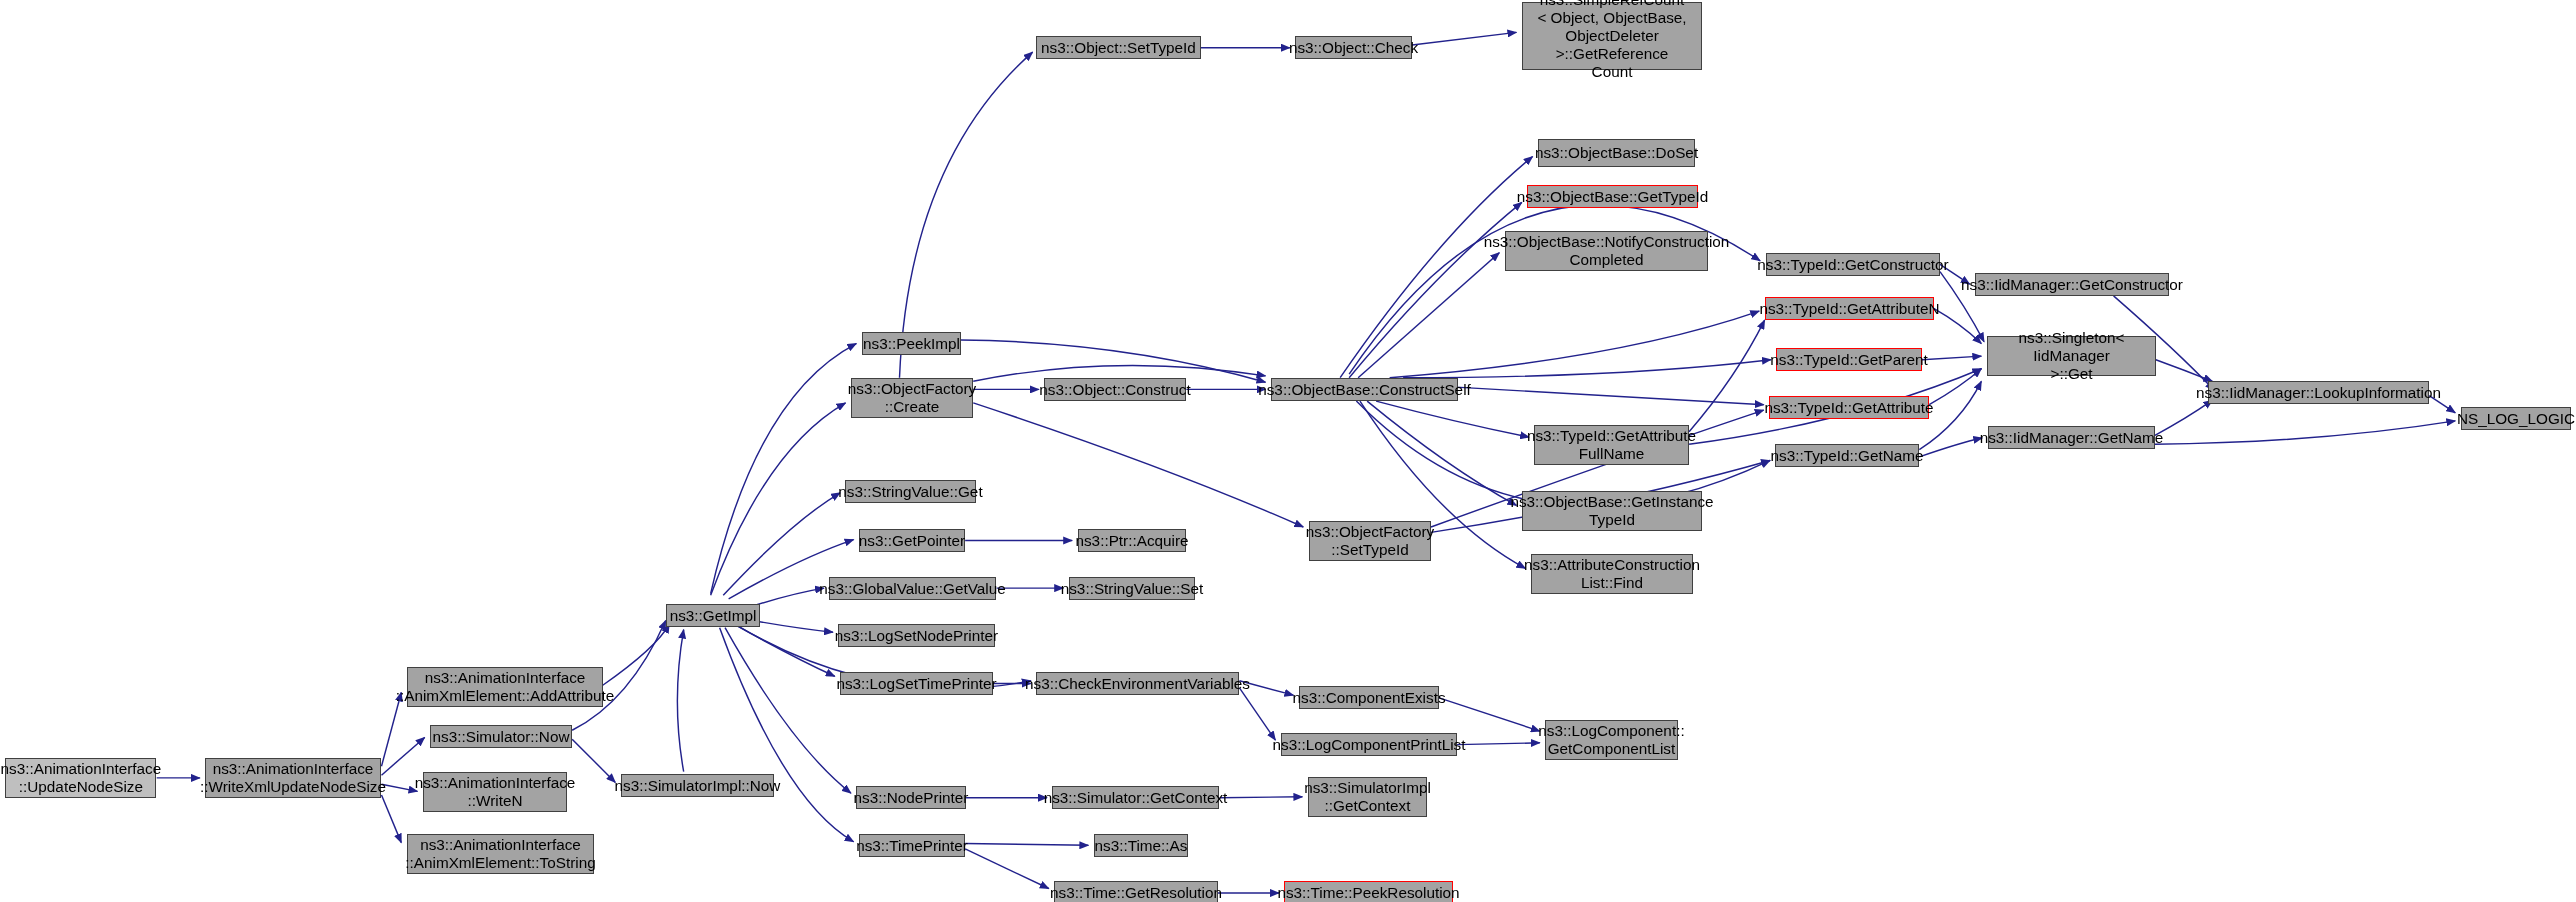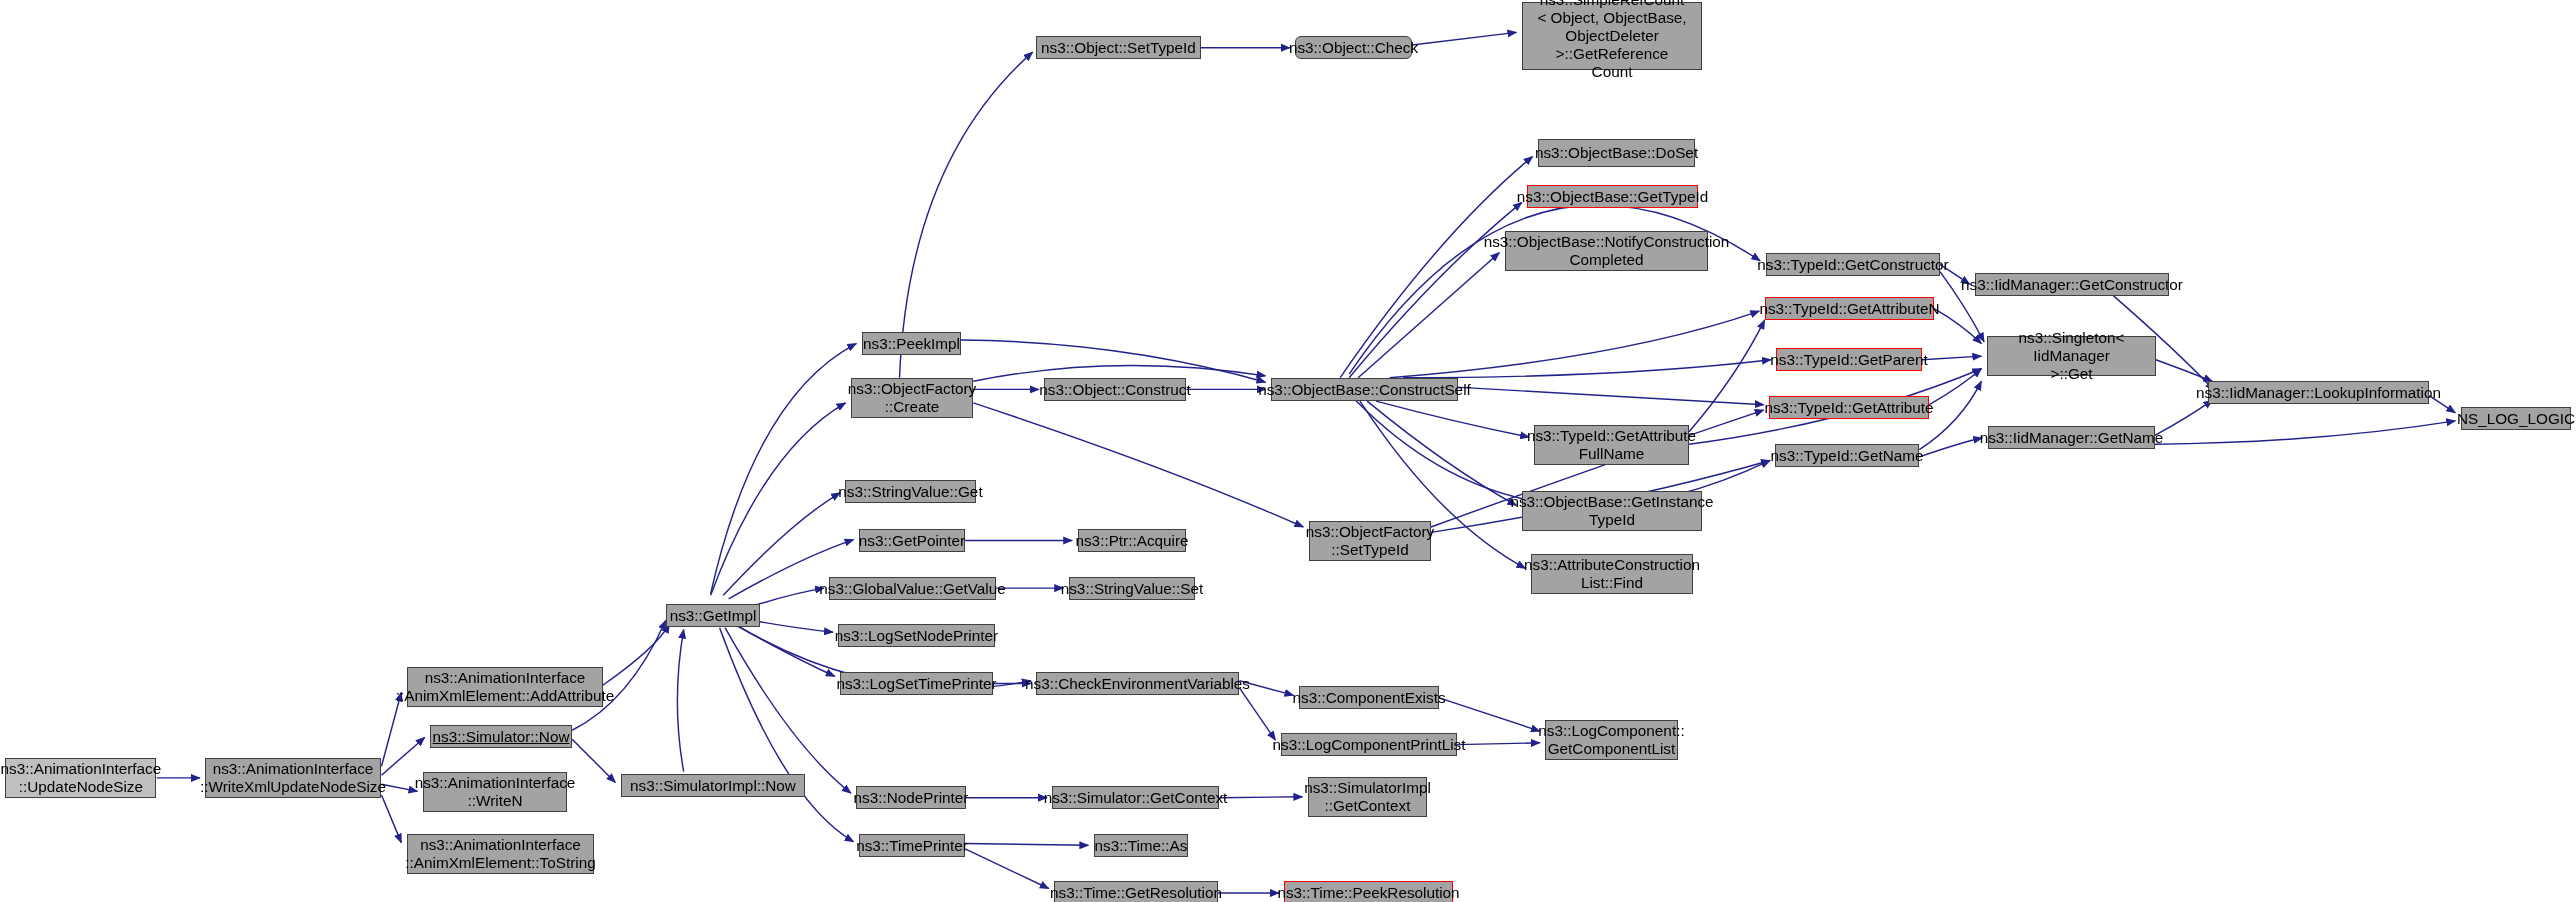--- a/index.html
+++ b/index.html
@@ -92,39 +92,39 @@
         <path d="M 1082,424 Q 1240,392 1407,418" fill="none" stroke="#22228c" stroke-width="1.6" marker-end="url(#ah)"></path>
       </g>
   </svg>
   <div id="node-layer">
       <div class="node root" style="left: 5.4px; top: 758px; width: 151px; height: 40px;">ns3::AnimationInterface
 ::UpdateNodeSize</div>
       <div class="node" style="left: 205px; top: 758px; width: 176px; height: 40px;">ns3::AnimationInterface
 ::WriteXmlUpdateNodeSize</div>
       <div class="node" style="left: 407px; top: 667px; width: 196px; height: 40px;">ns3::AnimationInterface
 ::AnimXmlElement::AddAttribute</div>
-      <div class="node" style="left: 430px; top: 725px; width: 142px; height: 23.4px; text-decoration: underline;">ns3::Simulator::Now</div>
+      <div class="node" style="left: 430px; top: 725px; width: 142px; height: 23.4px;">ns3::Simulator::Now</div>
       <div class="node" style="left: 423px; top: 772px; width: 144px; height: 40px;">ns3::AnimationInterface
 ::WriteN</div>
       <div class="node" style="left: 407px; top: 834px; width: 187px; height: 40px;">ns3::AnimationInterface
 ::AnimXmlElement::ToString</div>
-      <div class="node" style="left: 621px; top: 774px; width: 184px; height: 23.4px;">ns3::SimulatorImpl::Now</div>
+      <div class="node" style="left: 621px; top: 774px; width: 153px; height: 23.4px;">ns3::SimulatorImpl::Now</div>
       <div class="node" style="left: 666px; top: 604px; width: 94px; height: 23.4px;">ns3::GetImpl</div>
       <div class="node" style="left: 862px; top: 332px; width: 99px; height: 23.4px;">ns3::PeekImpl</div>
       <div class="node" style="left: 851px; top: 378px; width: 122px; height: 40px;">ns3::ObjectFactory
 ::Create</div>
       <div class="node" style="left: 845px; top: 480px; width: 131px; height: 23.4px;">ns3::StringValue::Get</div>
       <div class="node" style="left: 859px; top: 529px; width: 106px; height: 23.4px;">ns3::GetPointer</div>
       <div class="node" style="left: 829px; top: 577px; width: 167px; height: 23.4px;">ns3::GlobalValue::GetValue</div>
       <div class="node" style="left: 838px; top: 624px; width: 157px; height: 23.4px;">ns3::LogSetNodePrinter</div>
       <div class="node" style="left: 840px; top: 672px; width: 153px; height: 23.4px;">ns3::LogSetTimePrinter</div>
       <div class="node" style="left: 856px; top: 786px; width: 110px; height: 23.4px;">ns3::NodePrinter</div>
       <div class="node" style="left: 859px; top: 834px; width: 106px; height: 23.4px;">ns3::TimePrinter</div>
       <div class="node" style="left: 1036px; top: 36px; width: 165px; height: 23.4px;">ns3::Object::SetTypeId</div>
-      <div class="node" style="left: 1295px; top: 36px; width: 117px; height: 23.4px; border-radius: 6px;">ns3::Object::Check</div>
+      <div class="node" style="left: 1295px; top: 36px; width: 117px; height: 23.4px;">ns3::Object::Check</div>
       <div class="node" style="left: 1522px; top: 1.8px; width: 180px; height: 68px;">ns3::SimpleRefCount
 &lt; Object, ObjectBase,
 ObjectDeleter &gt;::GetReference
 Count</div>
       <div class="node" style="left: 1044px; top: 378px; width: 142px; height: 23.4px;">ns3::Object::Construct</div>
       <div class="node" style="left: 1271px; top: 378px; width: 187px; height: 23.4px;">ns3::ObjectBase::ConstructSelf</div>
       <div class="node" style="left: 1538px; top: 139px; width: 157px; height: 28px;">ns3::ObjectBase::DoSet</div>
       <div class="node hot" style="left: 1527px; top: 185px; width: 171px; height: 23.4px;">ns3::ObjectBase::GetTypeId</div>
       <div class="node" style="left: 1505px; top: 231px; width: 203px; height: 40px;">ns3::ObjectBase::NotifyConstruction
 Completed</div>

